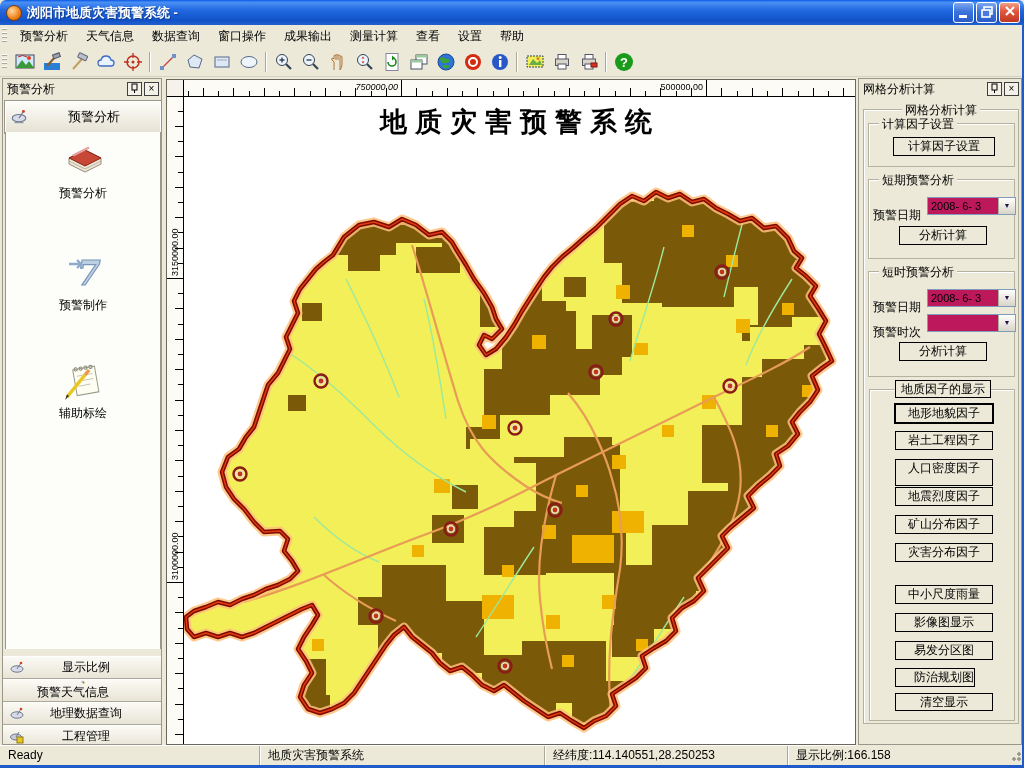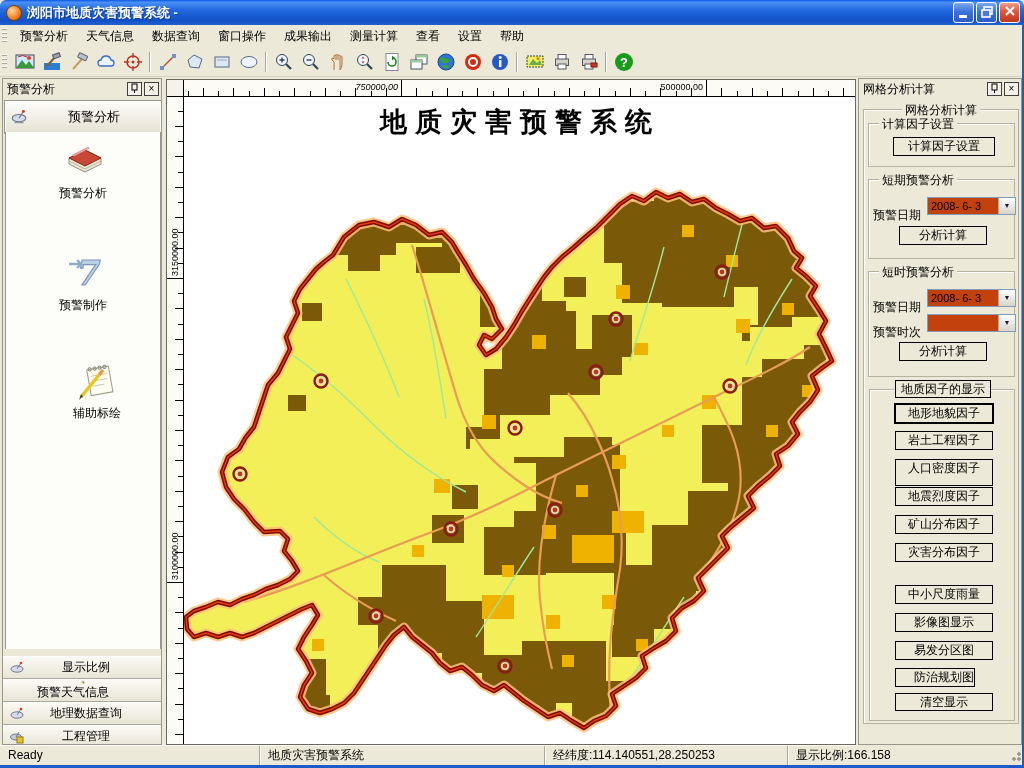--- a/index.html
+++ b/index.html
@@ -52,21 +52,21 @@
   .lp-bar .ic{margin:0 4px 0 6px;}
   .lp-bar .t{flex:1;text-align:center;font-size:12px;margin-right:18px;}
   
   .grp{position:absolute;border:1px solid #B5B1A0;box-shadow:1px 1px 0 #fff inset;}
   .grp .lgd{position:absolute;top:-8px;left:10px;background:#ECE9D8;padding:0 3px;font-size:12px;white-space:nowrap;}
   .grp .lgd.center{left:50%;transform:translateX(-50%);}
   .btn-flat{position:absolute;background:#ECE9D8;border:1px solid #000;font-size:12px;
     text-align:center;line-height:17px;box-sizing:border-box;}
   .btn-def{border-width:2px;line-height:16px;}
   .lbl{position:absolute;font-size:12px;margin-top:7px;}
-  .combo{position:absolute;height:18px;border:1px solid #7F9DB9;background:#c2410c;box-sizing:border-box;}
+  .combo{position:absolute;height:18px;border:1px solid #7F9DB9;background:#be185d;box-sizing:border-box;}
   .combo .val{position:absolute;left:3px;top:1px;font-size:11px;line-height:14px;}
   .combo .arrow{position:absolute;right:0;top:0;bottom:0;width:16px;
     background:linear-gradient(180deg,#FEFEFE,#D8D4C8);border-left:1px solid #B0AC9E;
     font-size:7px;line-height:16px;text-align:center;color:#214;}
   
   #map-frame{position:absolute;left:166px;top:79px;width:690px;height:666px;background:#fff;
     border:1px solid #6A675C;box-sizing:border-box;}
   #ruler-corner{position:absolute;left:0;top:0;width:17px;height:17px;background:#F4F2EA;
     border-right:1px solid #000;border-bottom:1px solid #000;box-sizing:border-box;}
   #ruler-top{position:absolute;left:17px;top:0;right:0;height:17px;background:#FCFBF6;
@@ -312,21 +312,21 @@
         </svg>
       <div class="cap">预警分析</div>
     </div>
     <div class="big-item" style="top:120px;">
       <svg width="44" height="40" viewBox="0 0 44 40">
           <text x="16" y="33" font-size="34" font-style="italic" font-weight="bold" fill="#BCD0E4" stroke="#7D97B8" stroke-width="1.2" font-family="DejaVu Serif,serif">7</text>
           <path d="M8,12 L20,12 L16,8 M20,12 L16,16" stroke="#8FAACB" stroke-width="2.4" fill="none"></path>
         </svg>
       <div class="cap">预警制作</div>
     </div>
-    <div class="big-item" style="top:228px;padding-left:14px;">
+    <div class="big-item" style="top:228px;">
       <svg width="44" height="40" viewBox="0 0 44 40">
           <g transform="rotate(-10 24 22)">
             <rect x="14" y="8" width="22" height="26" fill="#FFFEF2" stroke="#9A9A8A"></rect>
             <g fill="none" stroke="#8A8A7A">
               <circle cx="17" cy="8" r="1.6"></circle>
               <circle cx="22" cy="8" r="1.6"></circle>
               <circle cx="27" cy="8" r="1.6"></circle>
               <circle cx="32" cy="8" r="1.6"></circle>
             </g>
             <path d="M17,15 h16 M17,20 h16 M17,25 h12" stroke="#C8C8B8"></path>

